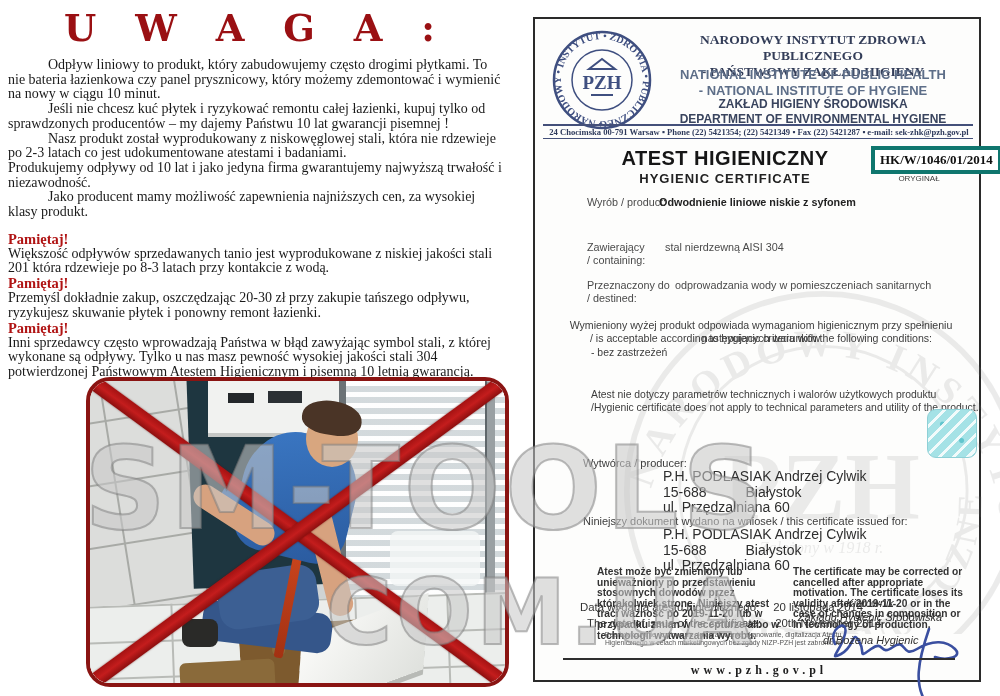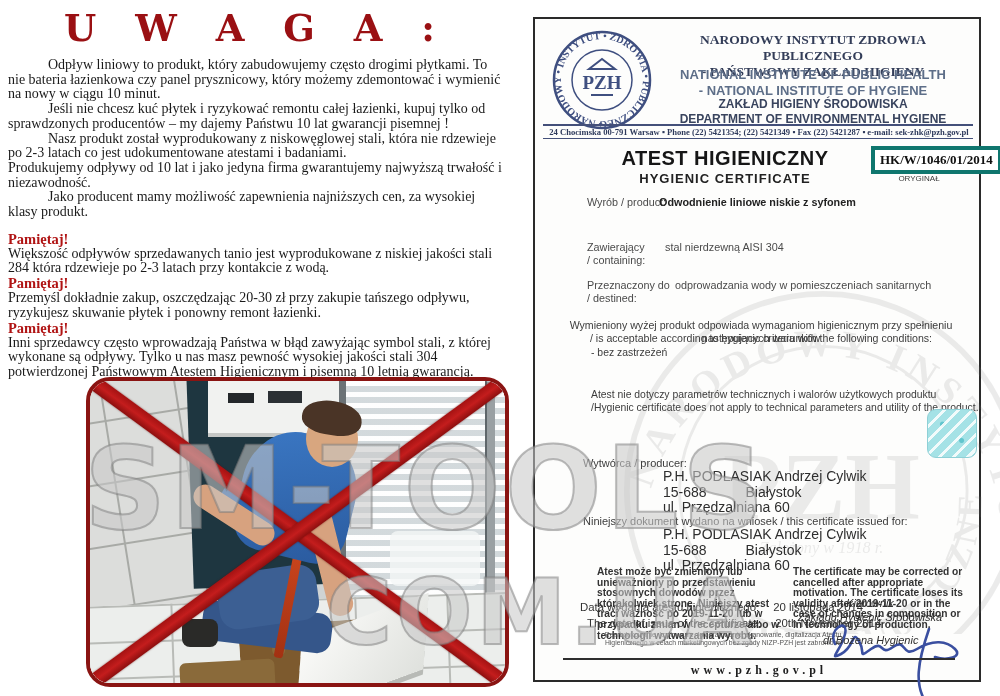--- a/index.html
+++ b/index.html
@@ -113,21 +113,21 @@
 <div class="page">
 
   <div class="left-col">
     <h1 class="uwaga">U W A G A :</h1>
     <p class="para ind">Odpływ liniowy to produkt, który zabudowujemy często drogimi płytkami. To nie bateria łazienkowa czy panel prysznicowy, który możemy zdemontować i wymienić na nowy w ciągu 10 minut.</p>
     <p class="para ind">Jeśli nie chcesz kuć płytek i ryzykować remontu całej łazienki, kupuj tylko od sprawdzonych producentów – my dajemy Państwu 10 lat gwarancji pisemnej !</p>
     <p class="para ind">Nasz produkt został wyprodukowany z niskowęglowej stali, która nie rdzewieje po 2-3 latach co jest udokumentowane atestami i badaniami.</p>
     <p class="para">Produkujemy odpływy od 10 lat i jako jedyna firma gwarantujemy najwyższą trwałość i niezawodność.</p>
     <p class="para ind">Jako producent mamy możliwość zapewnienia najniższych cen, za wysokiej klasy produkt.</p>
     <p class="rem-head rem-first">Pamiętaj!</p>
-    <p class="para">Większość odpływów sprzedawanych tanio jest wyprodukowane z niskiej jakości stali 284 która rdzewieje po 2-3 latach przy kontakcie z wodą.</p>
+    <p class="para">Większość odpływów sprzedawanych tanio jest wyprodukowane z niskiej jakości stali 201 która rdzewieje po 8-3 latach przy kontakcie z wodą.</p>
     <p class="rem-head">Pamiętaj!</p>
     <p class="para">Przemyśl dokładnie zakup, oszczędzając 20-30 zł przy zakupie tańszego odpływu, ryzykujesz skuwanie płytek i ponowny remont łazienki.</p>
     <p class="rem-head">Pamiętaj!</p>
     <p class="para">Inni sprzedawcy często wprowadzają Państwa w błąd zawyżając symbol stali, z której wykonane są odpływy. Tylko u nas masz pewność wysokiej jakości stali 304 potwierdzonej Państwowym Atestem Higienicznym i pisemną  10 letnią gwarancją.</p>
   </div>
 
   <div class="photo">
     <div class="ph-wall-left"></div>
     <div class="ph-box1"></div>
     <div class="ph-box2"></div>

